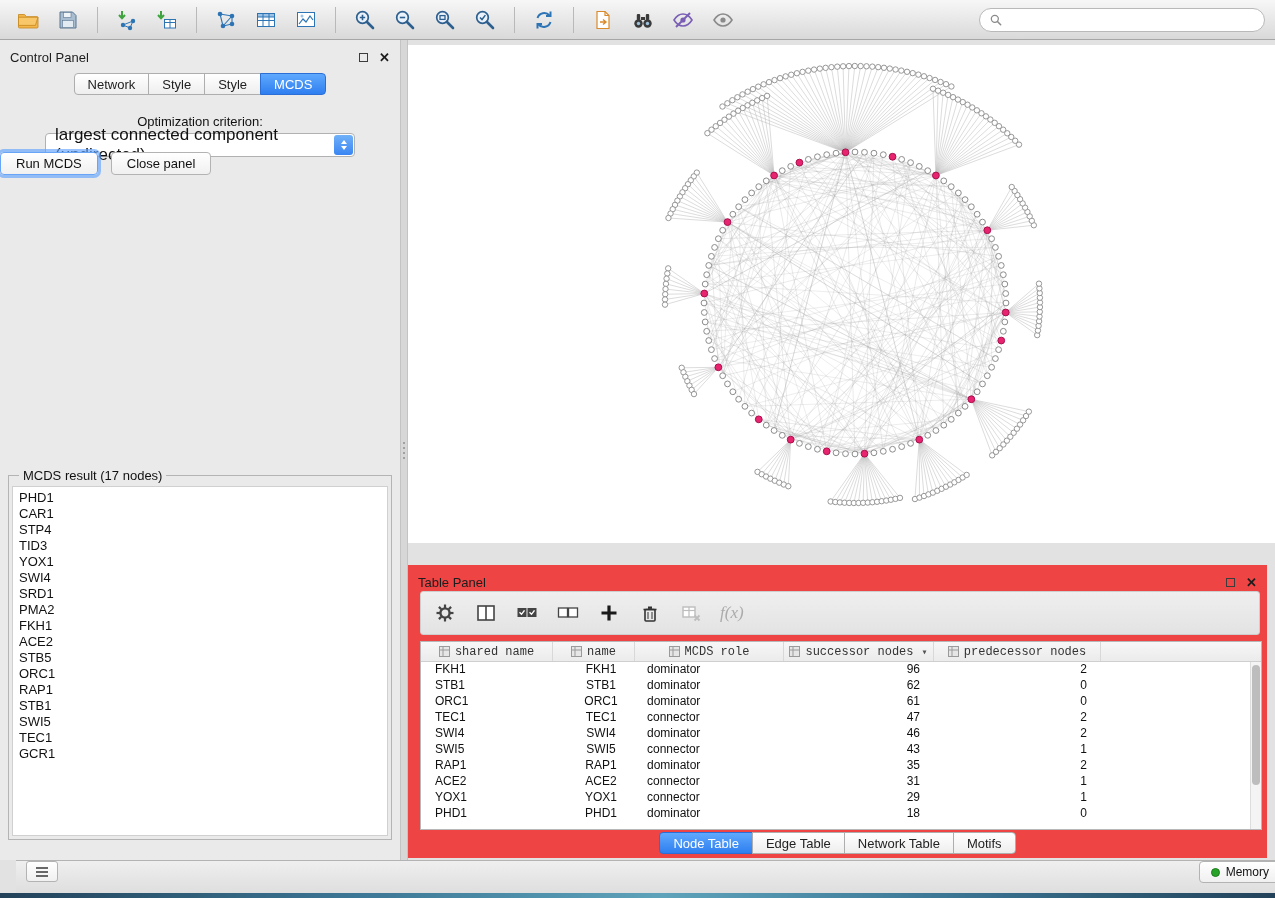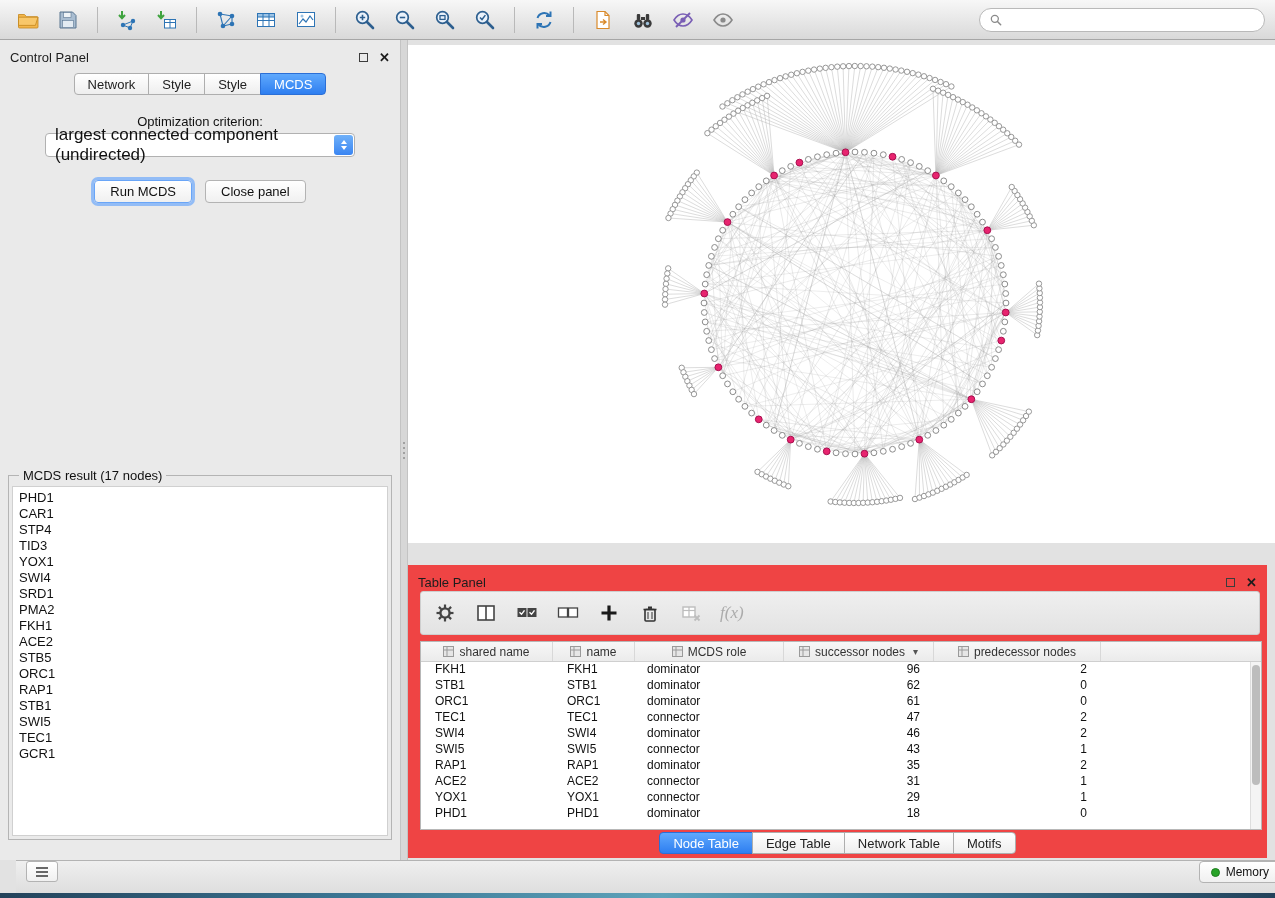--- a/index.html
+++ b/index.html
@@ -40,21 +40,21 @@
   .combo { position: absolute; top: 93px; left: 45px; right: 45px; height: 24px; background: #fff;
     border: 1px solid #b1b1b1; border-radius: 4px; display: flex; align-items: center;
     font-size: 17px; padding-left: 9px; color: #111; }
   .combo-stepper { position: absolute; right: 1px; top: 1px; bottom: 1px; width: 19px;
     background: linear-gradient(#70b1f9, #3a85f2); border-radius: 3px;
     display: flex; flex-direction: column; align-items: center; justify-content: center; gap: 2px; }
   .tri-up { width: 0; height: 0; border-left: 3.5px solid transparent; border-right: 3.5px solid transparent;
     border-bottom: 4.5px solid #fff; }
   .tri-dn { width: 0; height: 0; border-left: 3.5px solid transparent; border-right: 3.5px solid transparent;
     border-top: 4.5px solid #fff; }
-  .btn-row { position: absolute; top: 140px; width: 100%; display: flex; justify-content: center; gap: 13px; }
+  .btn-row { position: absolute; top: 112px; width: 100%; display: flex; gap: 13px; }
   .mac-btn { height: 23px; padding: 0 15px; font-size: 13px; font-family: "Liberation Sans", sans-serif;
     background: linear-gradient(#ffffff, #f0f0f0); border: 1px solid #b3b3b3; border-radius: 4px;
     color: #111; cursor: default; }
   .focusring { box-shadow: 0 0 0 3px rgba(98,163,252,.65); border-color: #69a5f7; }
   .result-group { position: absolute; left: 8px; right: 8px; top: 428px; bottom: 20px;
     border: 1px solid #b4b4b4; padding: 3px; background: #eaeaea; }
   .result-group legend { font-size: 13px; color: #111; padding: 0 4px; margin-left: 7px; }
   .result-list { width: 100%; height: 100%; background: #fff; border: 1px solid #d0d0d0;
     overflow: hidden; padding: 3px 0 0 6px; font-size: 13px; line-height: 16px; color: #111; }
 
@@ -80,23 +80,23 @@
     background: linear-gradient(#efefef, #e3e3e3); border: 1px solid #cecece; border-radius: 3px;
     display: flex; align-items: center; gap: 17px; padding: 0 12px; }
   .ttbtn { width: 24px; height: 24px; display: flex; align-items: center; justify-content: center;
     background: transparent; border: none; cursor: default; }
   .fx-label { font-family: "Liberation Serif", serif; font-style: italic; font-size: 17px; color: #ababab; }
   .table-wrap { position: absolute; top: 76px; left: 12px; right: 5px; bottom: 28px;
     background: #fff; border: 1px solid #b7b7b7; overflow: hidden; }
   .thead { height: 20px; display: flex; background: linear-gradient(#f7f7f7, #ebebeb);
     border-bottom: 1px solid #cfcfcf; font-size: 12px; color: #333; }
   .hc { display: flex; align-items: center; justify-content: center; gap: 5px;
-    border-right: 1px solid #d8d8d8; position: relative; }
+    border-right: 1px solid #d8d8d8; position: relative; font-family: Liberation Mono, monospace; }
   .hc.filler { flex: 1; border-right: none; }
-  .c0 { width: 132px; } .c1 { width: 82px; } .c2 { width: 149px; } .c3 { width: 150px; } .c4 { width: 167px; }
+  .c0 { width: 132px; } .c1 { width: 82px; text-align: center; } .c2 { width: 149px; } .c3 { width: 150px; } .c4 { width: 167px; }
   .chev { font-size: 10px; color: #555; margin-left: 3px; }
   .trow { height: 16px; display: flex; font-size: 12px; color: #111; }
   .tc { overflow: hidden; white-space: nowrap; }
   .tc.c0, .tc.c1 { padding-left: 14px; }
   .tc.c2 { padding-left: 12px; }
   .tc.num { text-align: right; padding-right: 14px; }
   .vscroll { position: absolute; right: 0; top: 20px; bottom: 0; width: 11px;
     background: #f4f4f4; border-left: 1px solid #ddd; }
   .vthumb { position: absolute; top: 3px; right: 1px; width: 8px; height: 120px;
     background: #bdbdbd; border-radius: 4px; }

